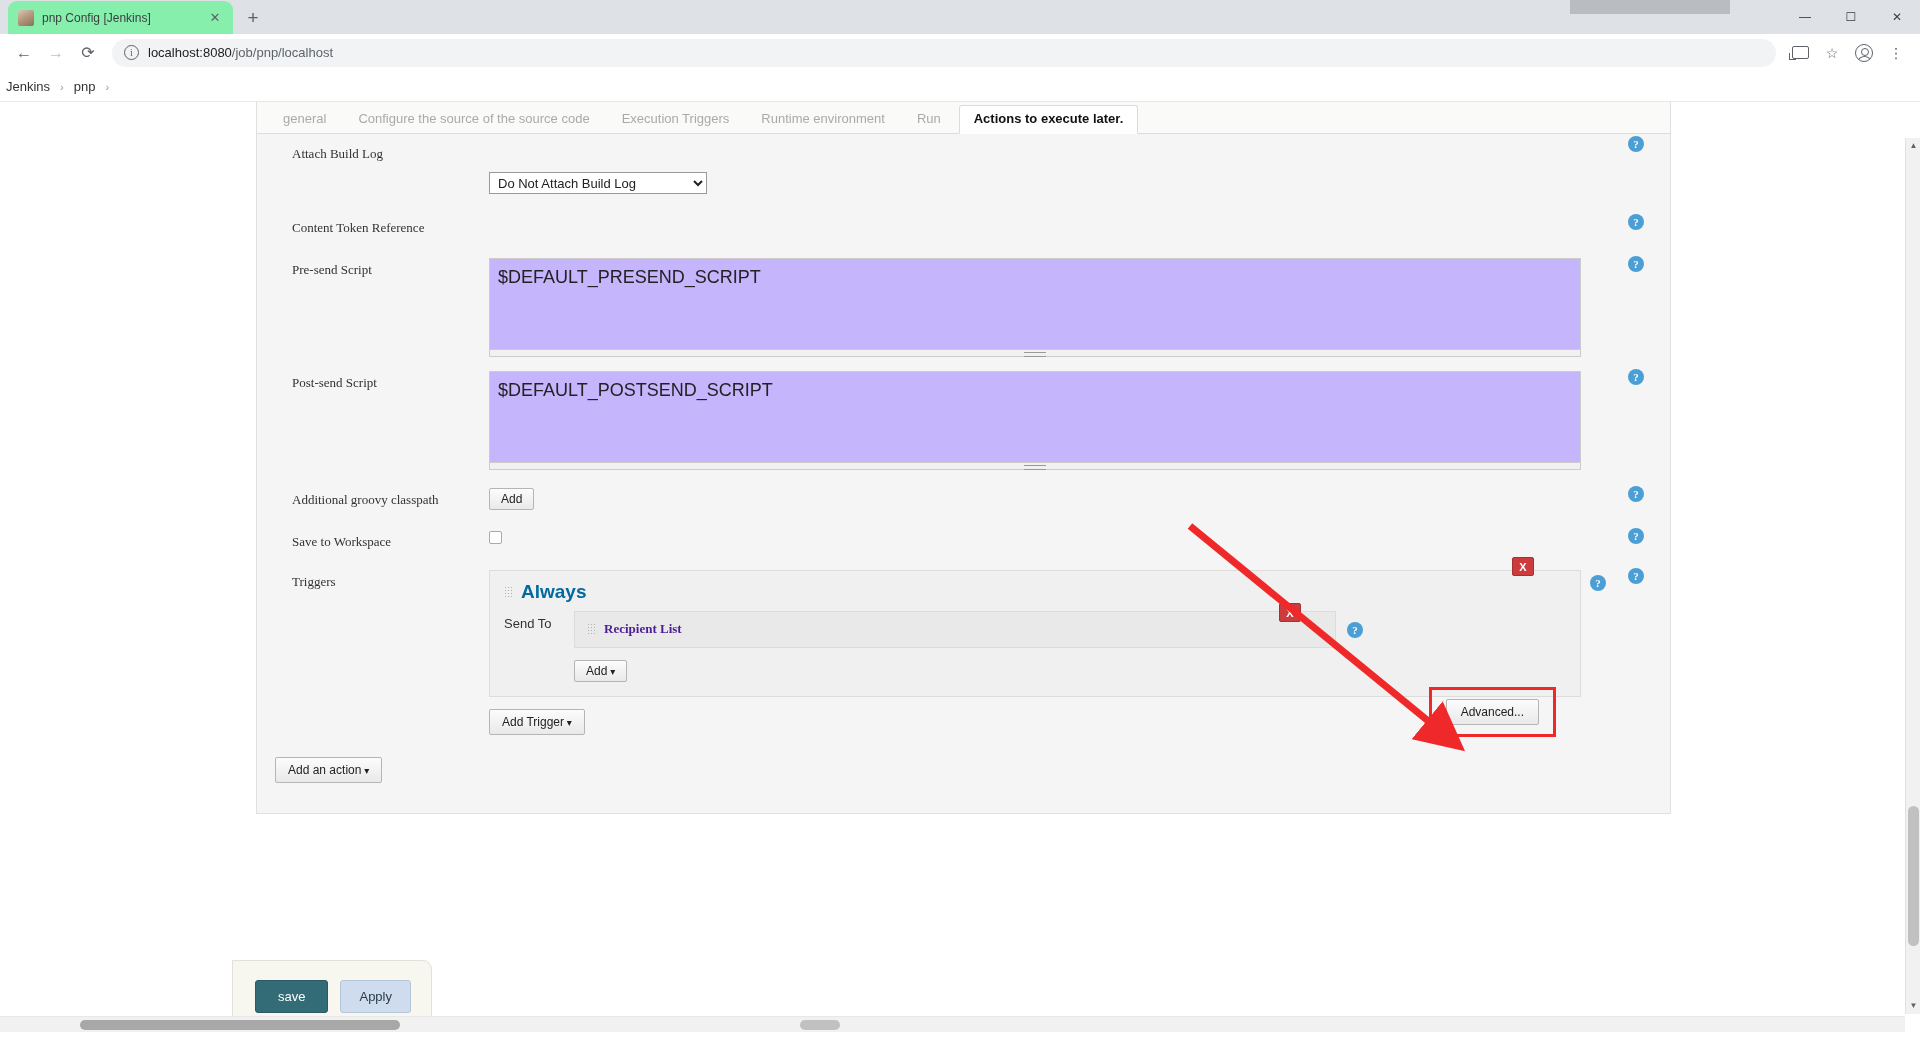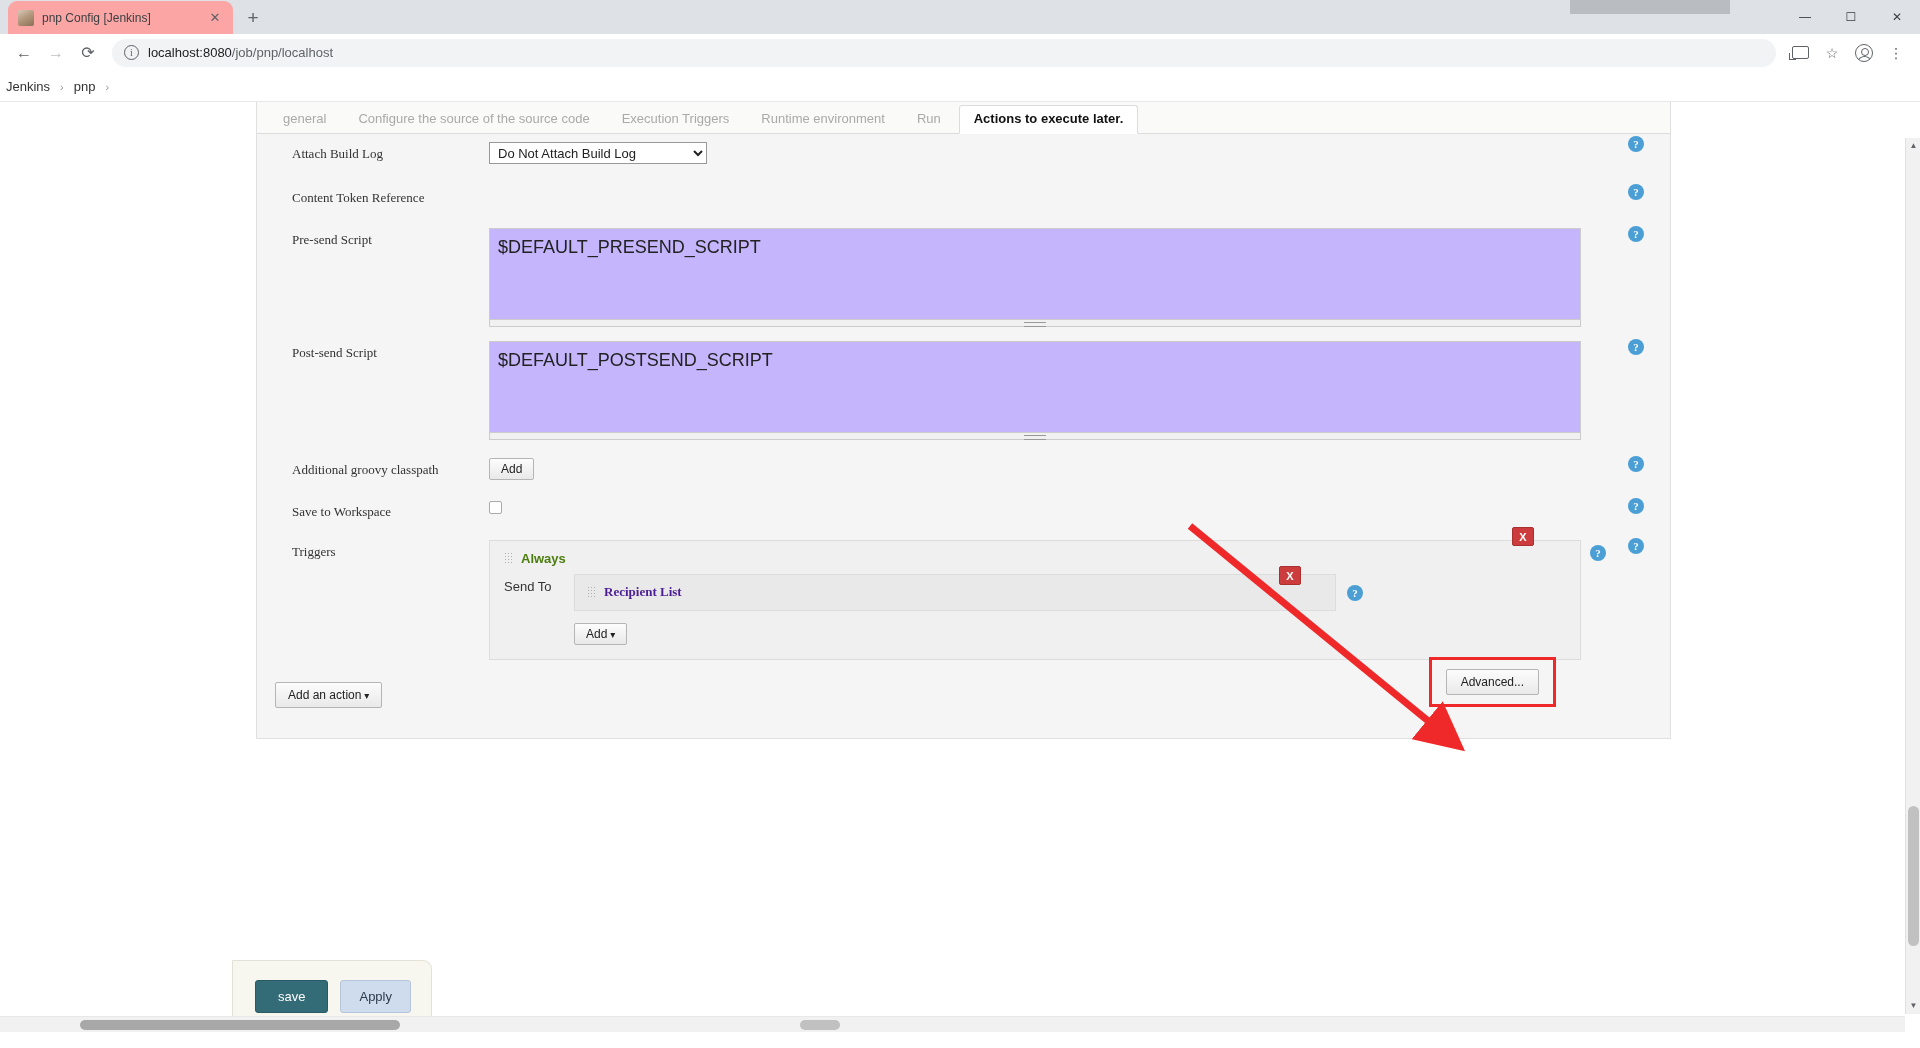--- a/index.html
+++ b/index.html
@@ -12,21 +12,21 @@
 
   
   .browser { width: 1920px; height: 1048px; position: relative; }
 
   .tabstrip {
     height: 34px; background: #dee1e6;
     display: flex; align-items: flex-end; padding-left: 8px;
     position: relative;
   }
   .tab {
-    height: 33px; width: 225px; background: #fca5a5;
+    height: 33px; width: 225px; background: #86efac;
     border-radius: 9px 9px 0 0;
     display: flex; align-items: center; gap: 8px;
     padding: 0 10px; position: relative;
   }
   .tab-favicon {
     width: 16px; height: 16px; border-radius: 2px;
     background: linear-gradient(150deg, #d8c8b8 0%, #b59a7f 45%, #8a6e56 100%);
     flex: 0 0 16px;
   }
   .tab-title {
@@ -151,20 +151,21 @@
     position: absolute; right: 26px; width: 16px; height: 16px;
     border-radius: 50%; background: #4b9fd5; color: #fff;
     font-size: 11px; font-weight: bold; line-height: 16px;
     text-align: center; font-family: "Liberation Serif", serif;
   }
 
   select.jk-select {
     width: 218px; height: 22px; font-size: 13px; padding: 1px 4px;
     border: 1px solid #999; background: #fff; color: #222;
     font-family: "Liberation Sans", sans-serif;
+    margin-top: 30px;
   }
 
   .textarea-wrap { position: relative; width: 1092px; }
   textarea.jk-textarea {
     width: 1092px; height: 92px; border: 1px solid #ccc; background: #c4b5fd;
     font-size: 18px; padding: 6px 8px; color: #222; resize: none;
     font-family: "Liberation Sans", sans-serif; line-height: 1.35;
     display: block;
   }
   .resize-bar {
@@ -197,21 +198,21 @@
   .trigger-header {
     display: flex; align-items: center; gap: 8px;
     padding: 10px 12px 8px 14px; position: relative;
   }
   .drag-handle {
     width: 9px; height: 13px; flex: 0 0 9px;
     background-image:
       radial-gradient(#b0b0b0 42%, transparent 44%);
     background-size: 3px 3px; background-position: 0 0;
   }
-  .trigger-title { font-size: 13px; font-weight: bold; color: #4d7c0f; }
+  .trigger-title { font-size: 19px; font-weight: bold; color: #0369a1; }
 
   .x-btn {
     background: #cc3c3c; color: #fff; font-size: 11px; font-weight: bold;
     width: 22px; height: 19px; text-align: center; line-height: 19px;
     border-radius: 2px; border: 1px solid #a83030;
   }
 
   .sendto-row {
     display: flex; align-items: flex-start; padding: 0 0 0 14px; gap: 10px;
   }
@@ -423,20 +424,23 @@
                   <span class="btn caret">Add</span>
                 </div>
 
                 <div class="advanced-wrap">
                   <span class="btn" style="padding:5px 14px;">Advanced...</span>
                 </div>
 
                 <span class="help-icon" style="right:-26px; top:4px;">?</span>
               </div>
 
+              <div style="padding-top:12px;">
+                <span class="btn caret" style="padding:5px 12px;">Add Trigger</span>
+              </div>
 
               <div class="help-icon" style="top:-2px;">?</div>
             </div>
           </div>
 
           <div style="padding:22px 0 0 18px;">
             <span class="btn caret" style="padding:5px 12px;">Add an action</span>
           </div>
 
         </div>

